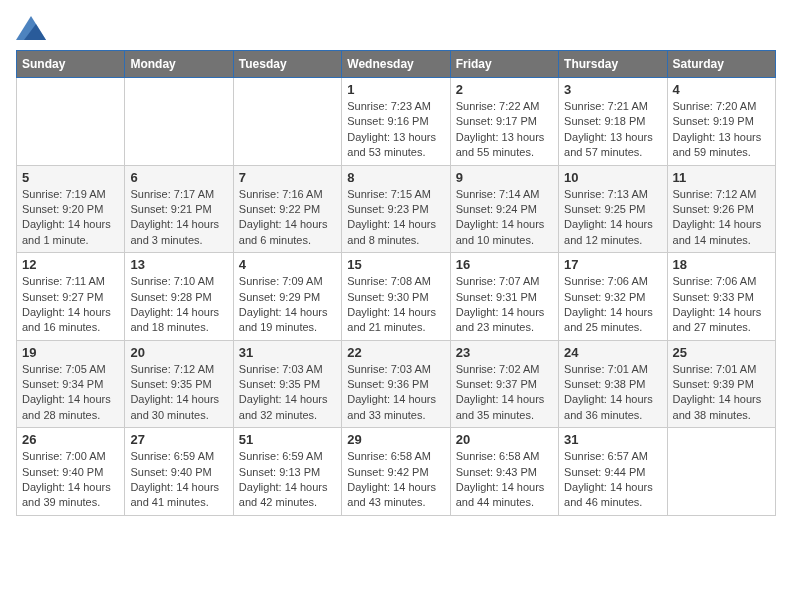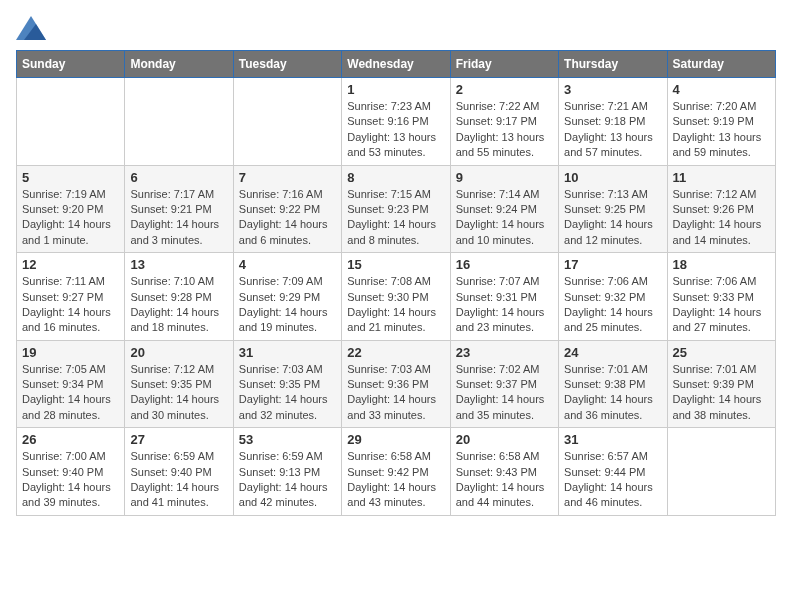--- a/index.html
+++ b/index.html
@@ -288,21 +288,21 @@
 Sunset: 9:40 PM
 Daylight: 14 hours and 39 minutes.</div>
         </td>
         <td>
           <span class="day-num">27</span>
           <div class="day-info">Sunrise: 6:59 AM
 Sunset: 9:40 PM
 Daylight: 14 hours and 41 minutes.</div>
         </td>
         <td>
-          <span class="day-num">53</span>
+          <span class="day-num">51</span>
           <div class="day-info">Sunrise: 6:59 AM
 Sunset: 9:13 PM
 Daylight: 14 hours and 42 minutes.</div>
         </td>
         <td>
           <span class="day-num">29</span>
           <div class="day-info">Sunrise: 6:58 AM
 Sunset: 9:42 PM
 Daylight: 14 hours and 43 minutes.</div>
         </td>

